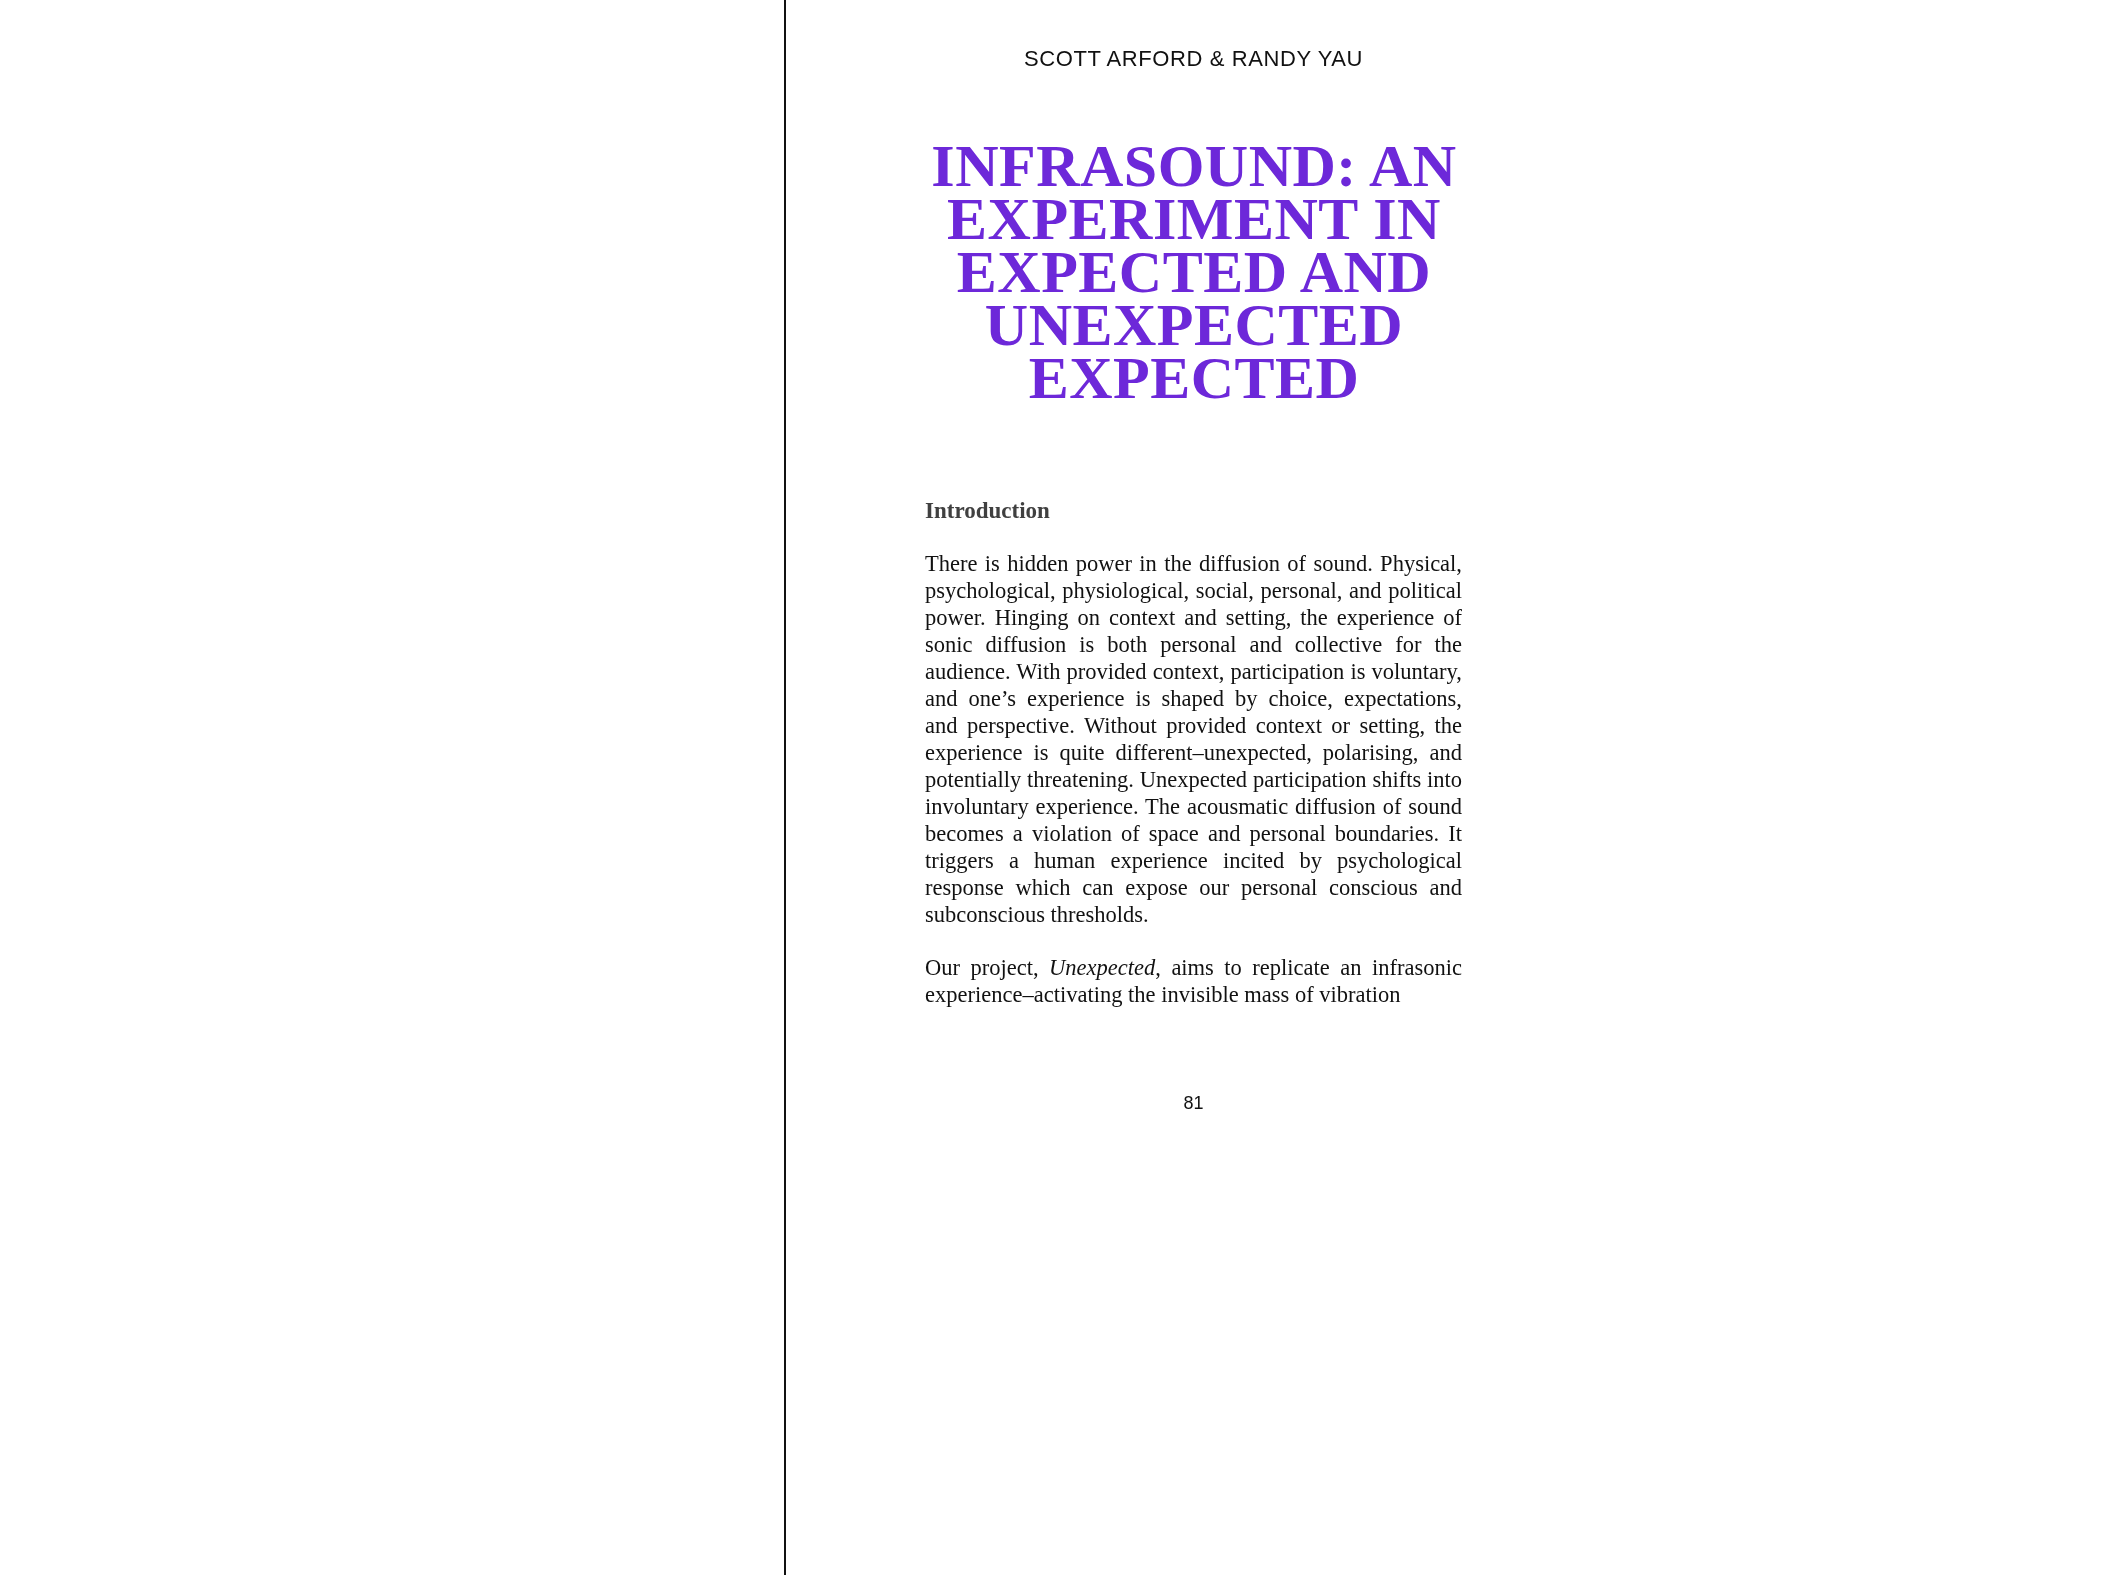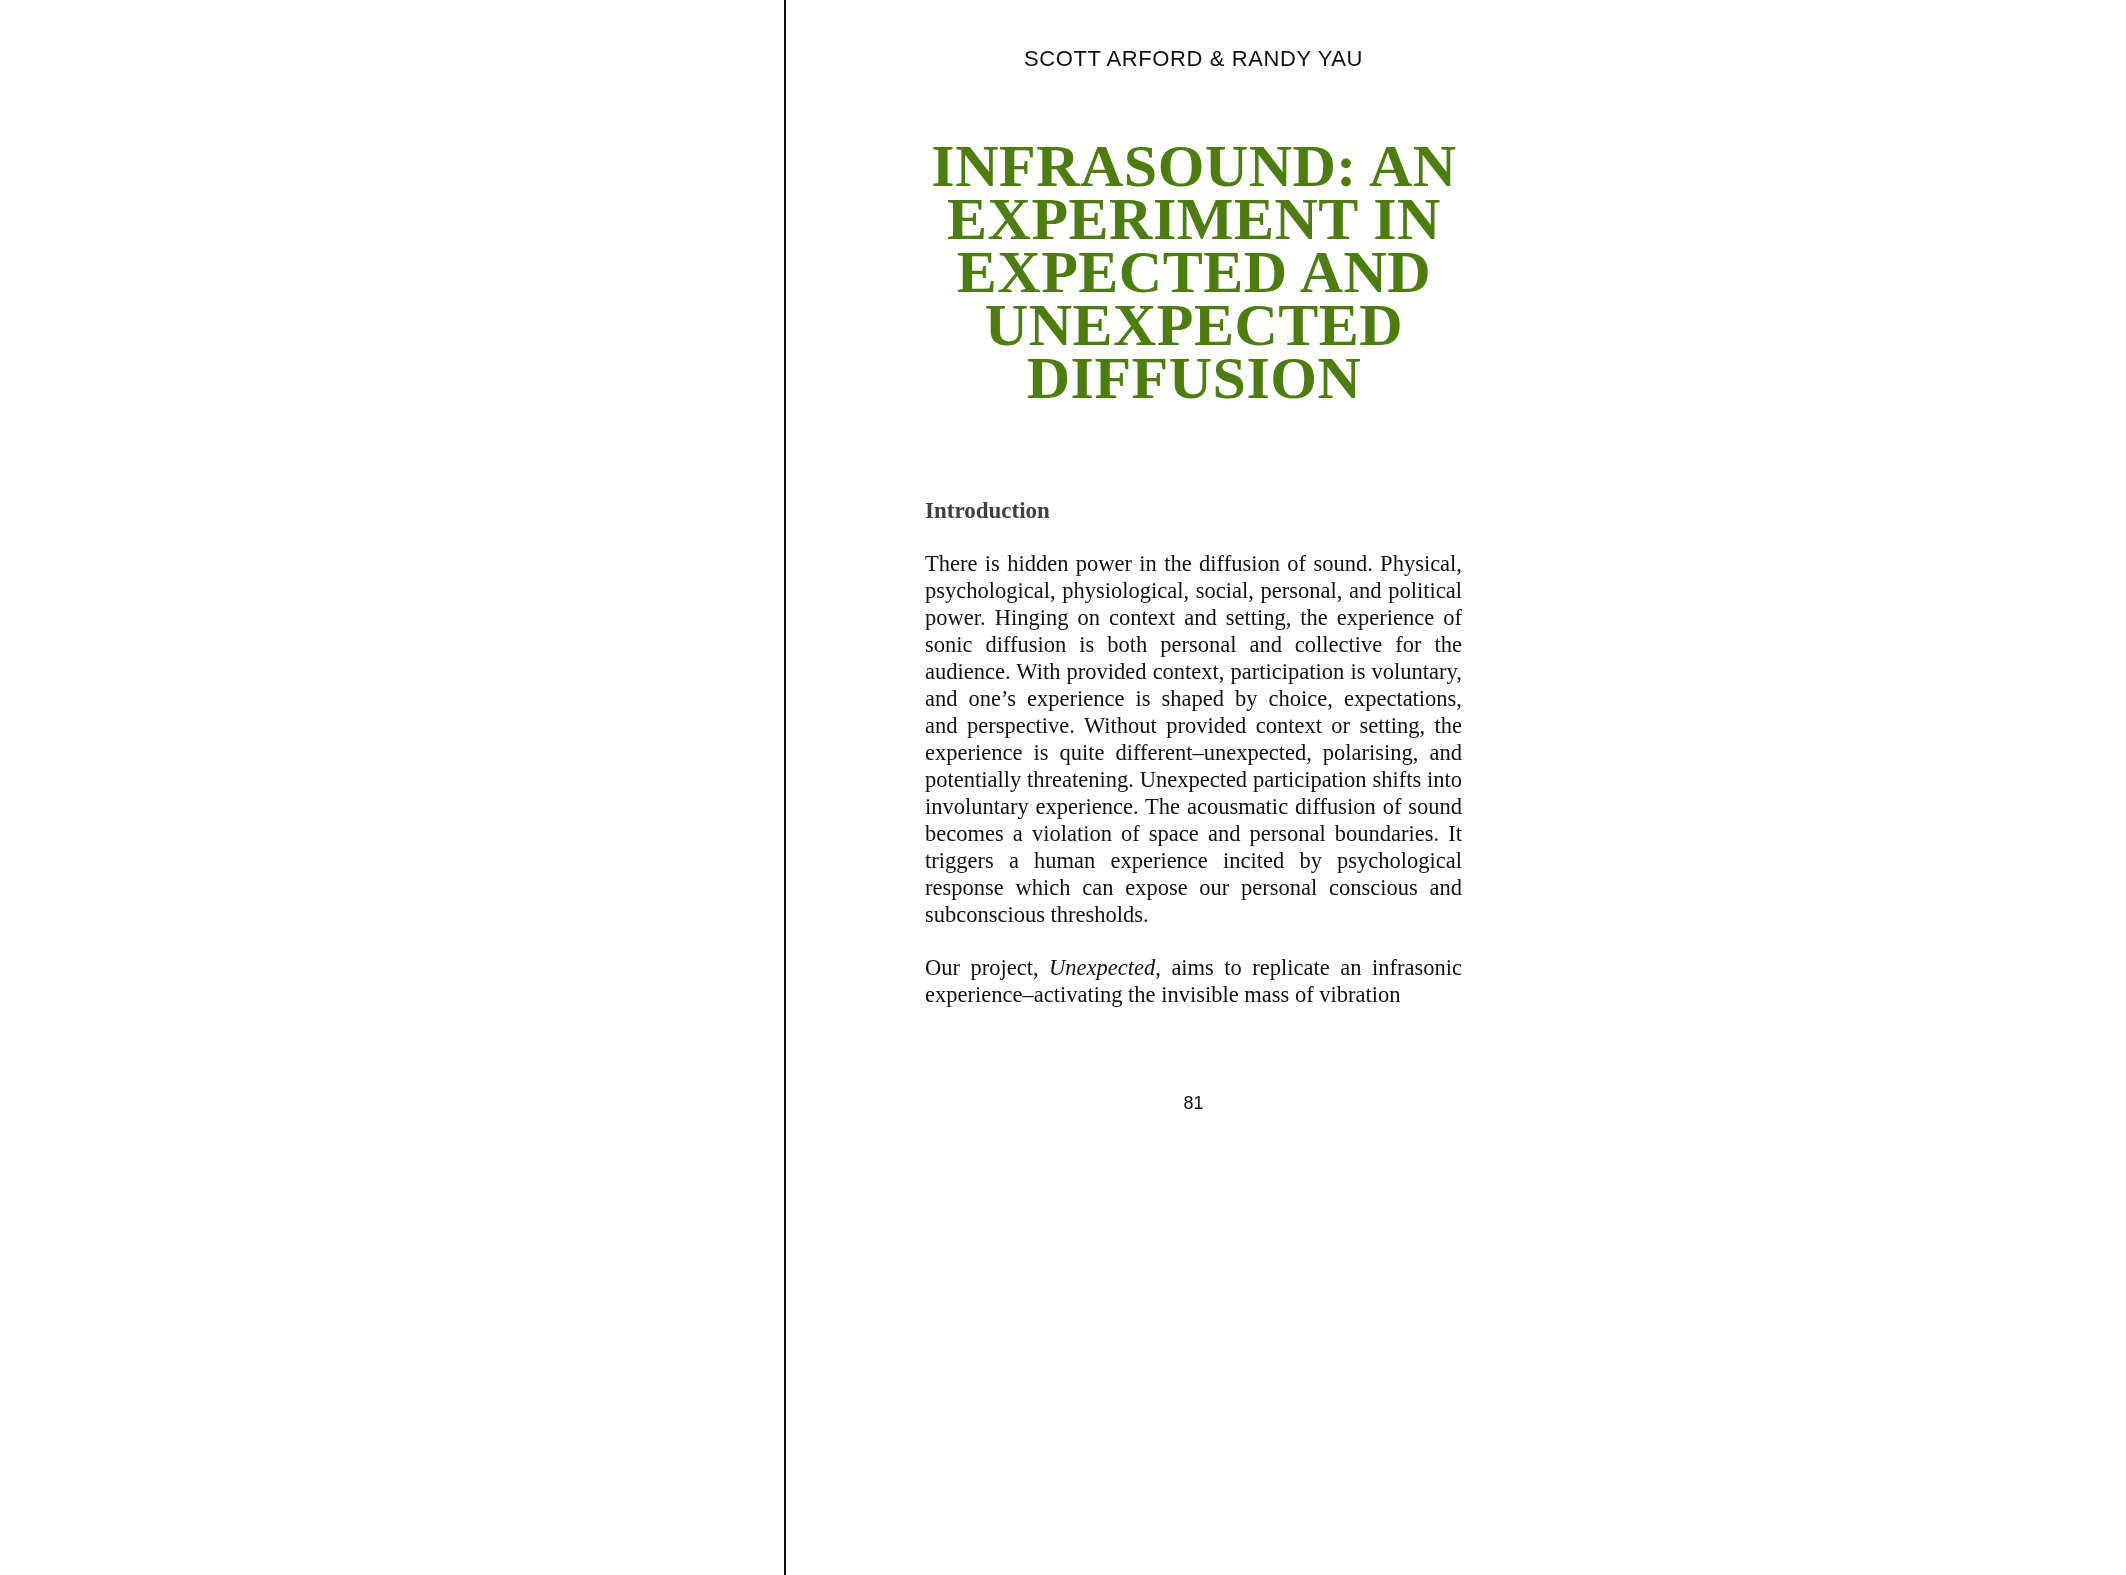--- a/index.html
+++ b/index.html
@@ -58,21 +58,21 @@
     color: #111111;
     white-space: nowrap;
   }
   .title {
     margin: 68px 0 0 1px;
     font-family: "Liberation Serif", serif;
     font-weight: bold;
     font-size: 60px;
     line-height: 53px;
     text-align: center;
-    color: #4d7c0f;
+    color: #6d28d9;
     letter-spacing: 0.5px;
   }
   .title .title-line {
     display: flex;
     justify-content: center;
     white-space: nowrap;
   }
   .section-heading {
     margin: 92px 0 0 0;
     font-family: "Liberation Serif", serif;
@@ -114,21 +114,21 @@
   <div class="page-right">
     <div class="column">
 
       <div class="running-head">SCOTT ARFORD &amp; RANDY YAU</div>
 
       <h1 class="title">
         <span class="title-line">INFRASOUND: AN</span>
         <span class="title-line">EXPERIMENT IN</span>
         <span class="title-line">EXPECTED AND</span>
         <span class="title-line">UNEXPECTED</span>
-        <span class="title-line">DIFFUSION</span>
+        <span class="title-line">EXPECTED</span>
       </h1>
 
       <h2 class="section-heading">Introduction</h2>
 
       <p class="body-par">There is hidden power in the diffusion of sound. Physical, psychological, physiological, social, personal, and political power. Hinging on context and setting, the experience of sonic diffusion is both personal and collective for the audience. With provided context, participation is voluntary, and one’s experience is shaped by choice, expectations, and perspective. Without provided context or setting, the experience is quite different–unexpected, polarising, and potentially threatening. Unexpected participation shifts into involuntary experience. The acousmatic diffusion of sound becomes a violation of space and personal boundaries. It triggers a human experience incited by psychological response which can expose our personal conscious and subconscious thresholds.</p>
 
       <p class="body-par">
         <span>Our project, </span><em>Unexpected</em><span>, aims to replicate an infrasonic experience–activating the invisible mass of vibration</span>
       </p>
 

